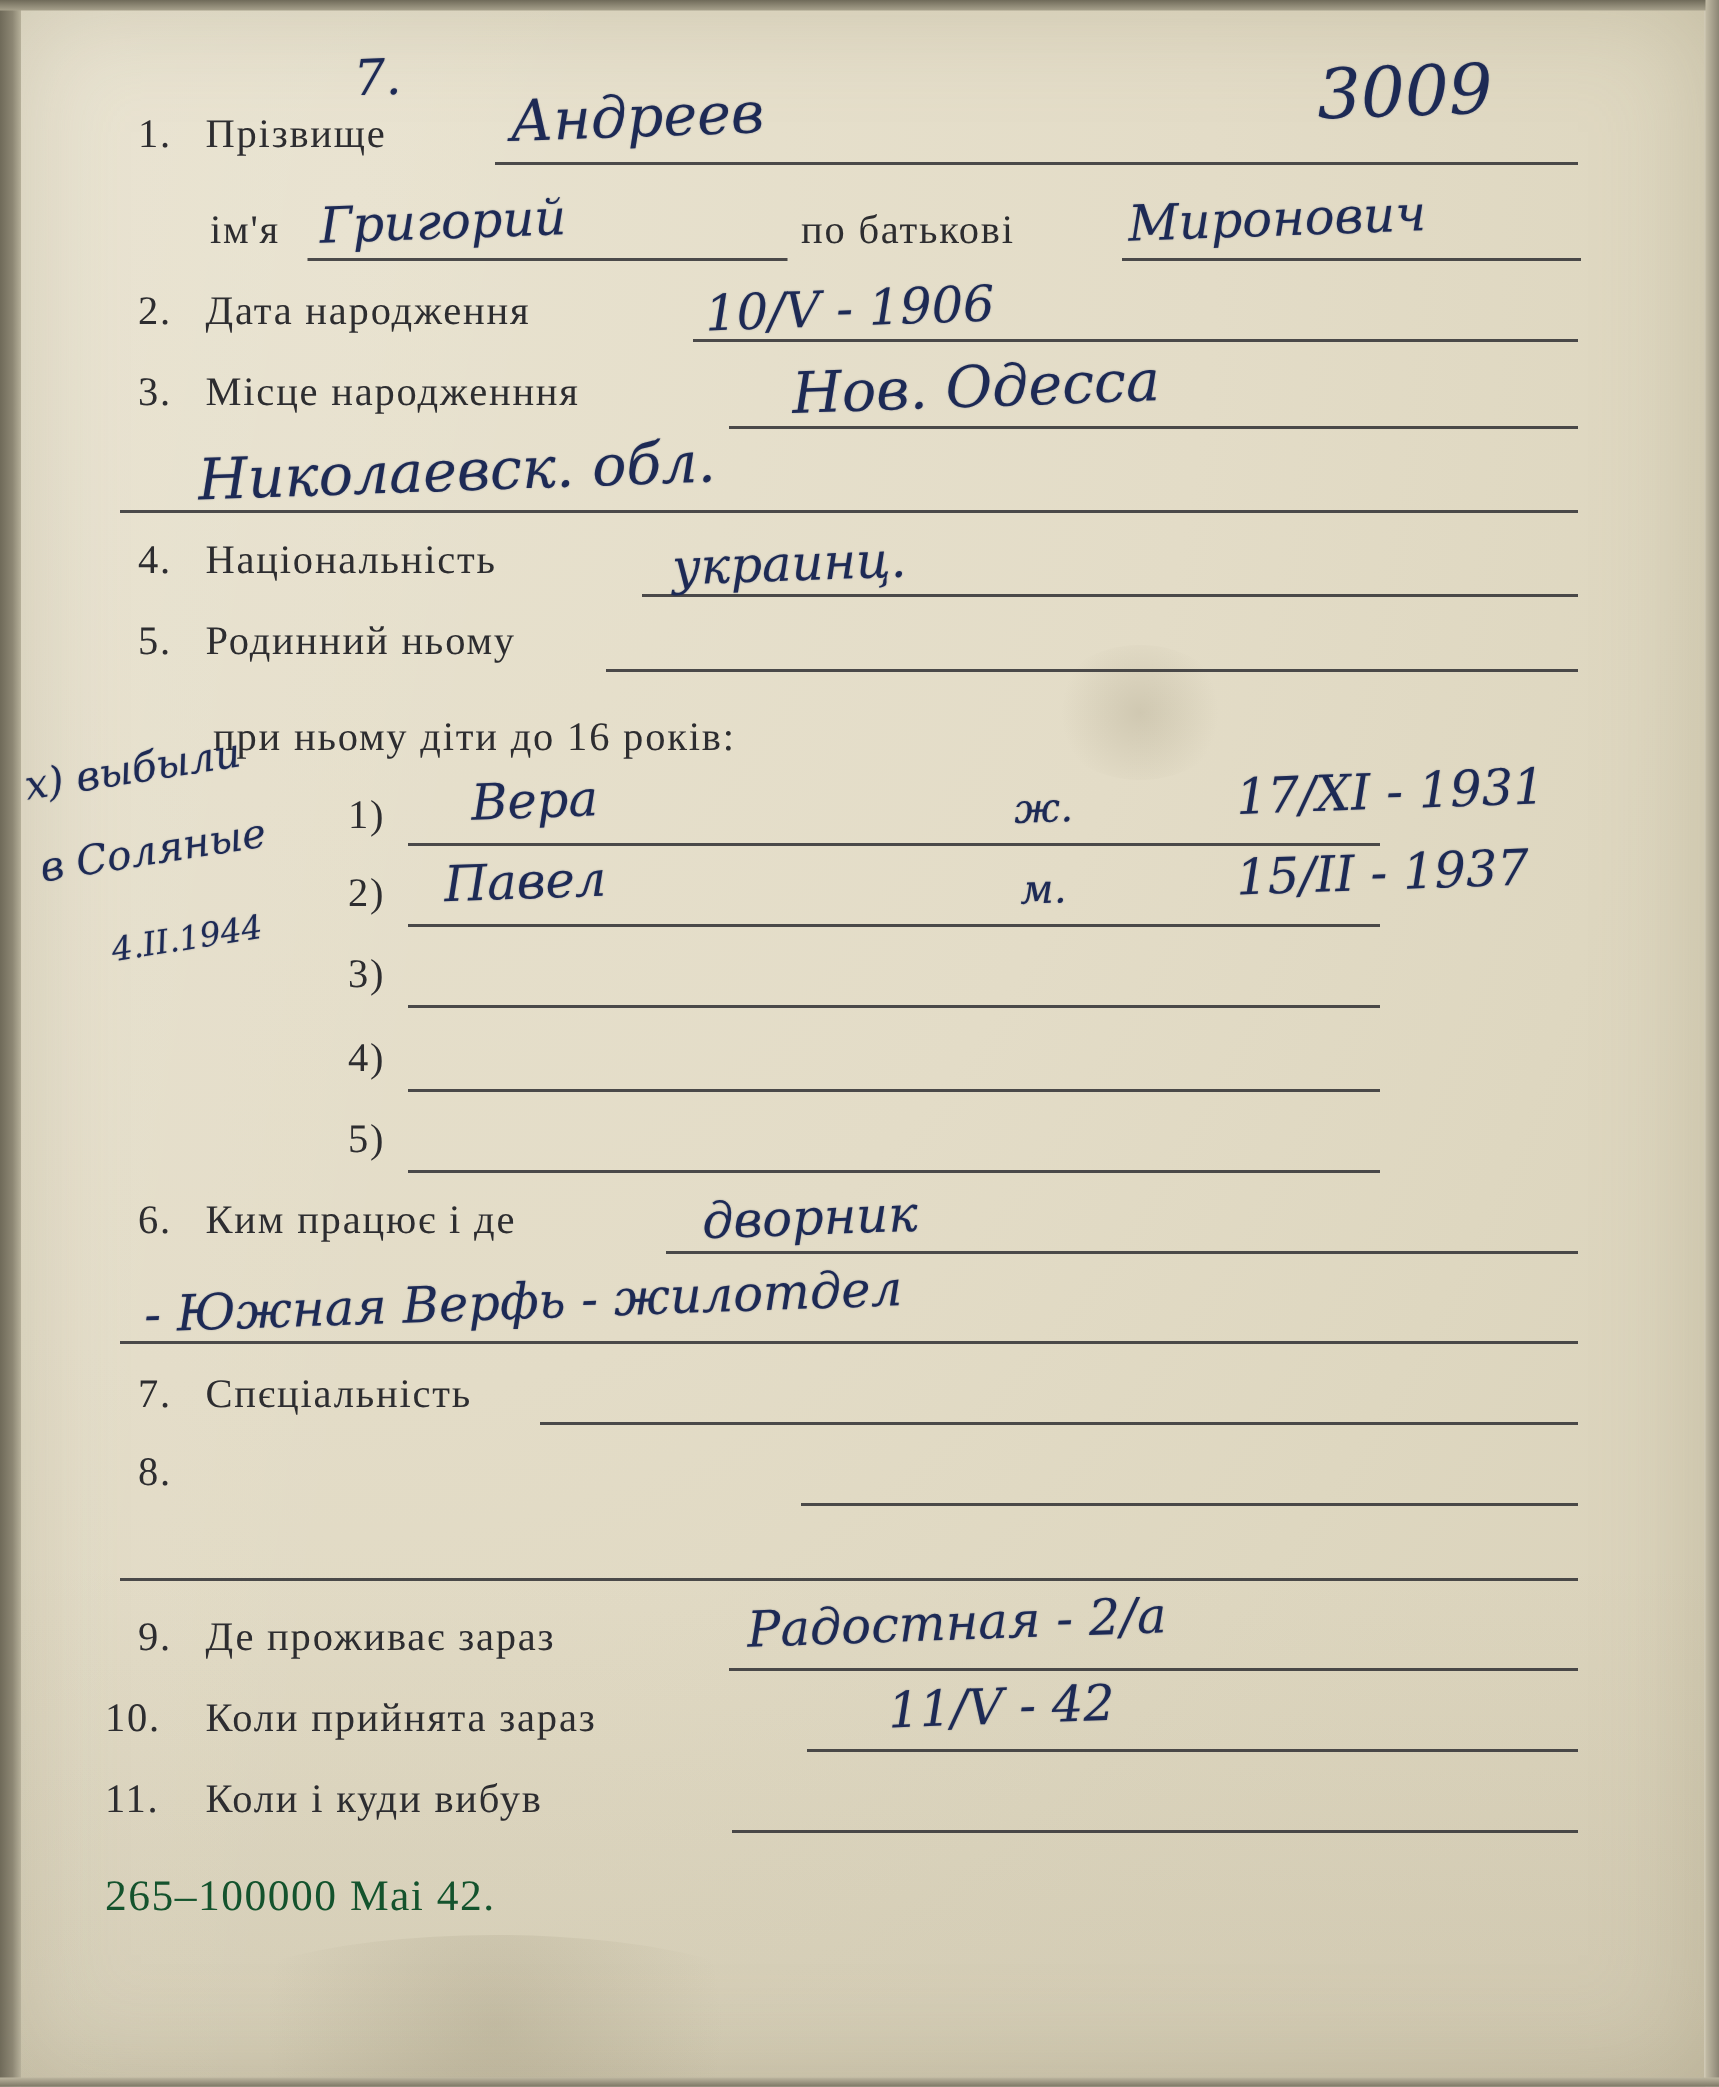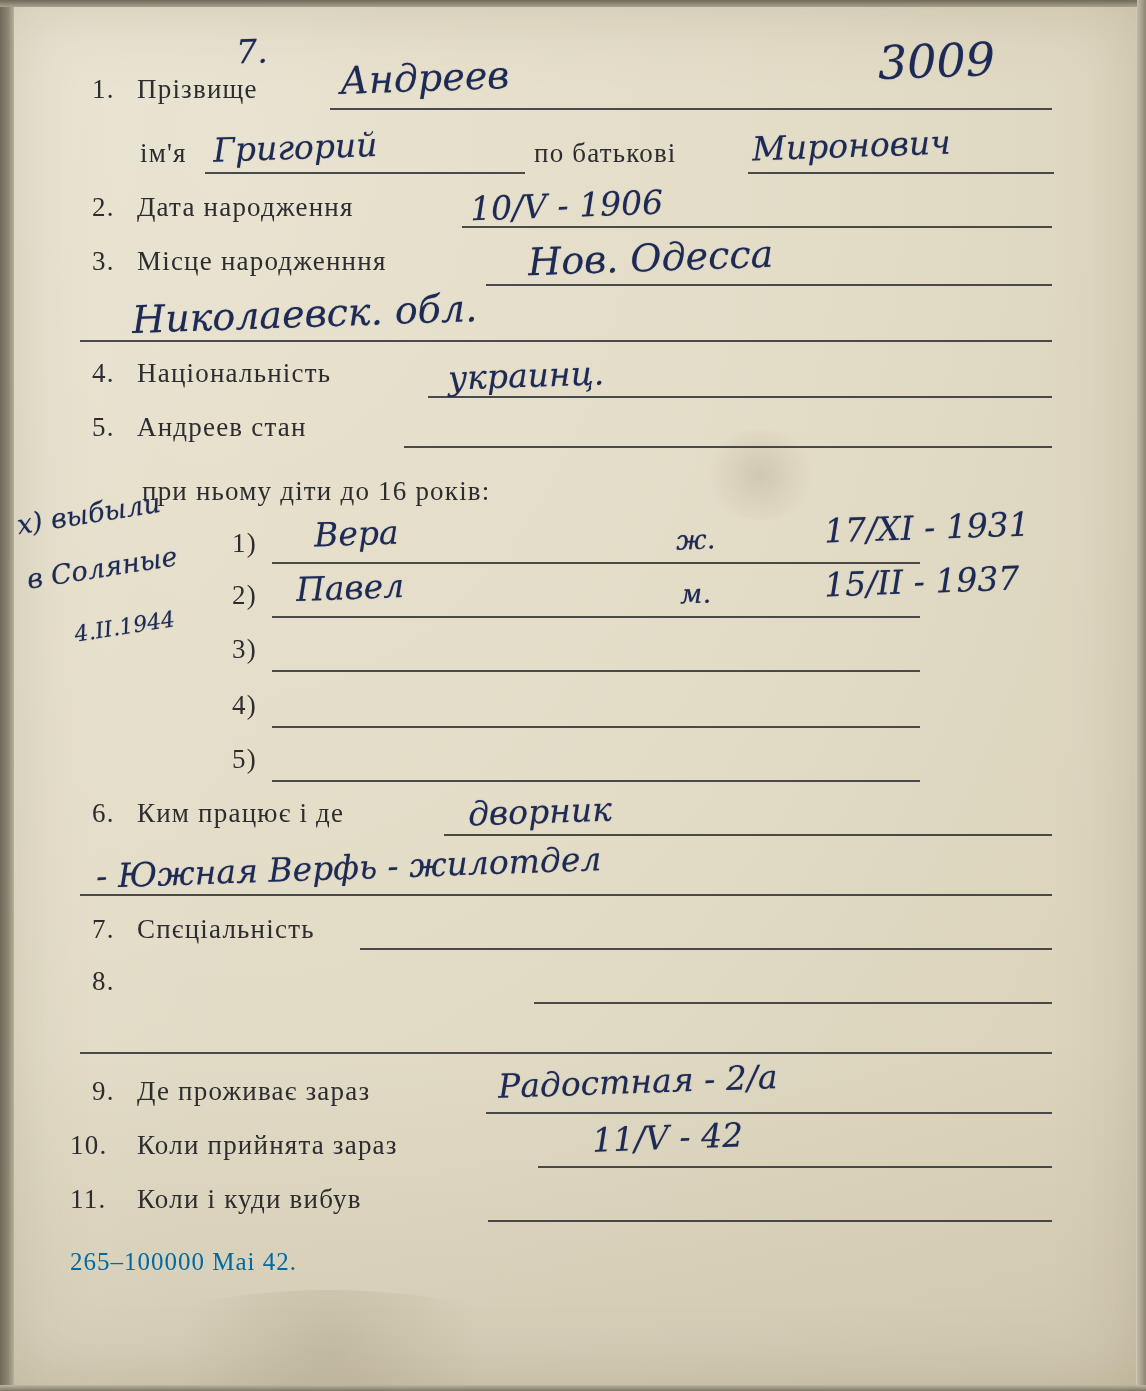--- a/index.html
+++ b/index.html
@@ -81,23 +81,23 @@
   }
   .hand.big { font-size: 38px; }
   .hand.mid { font-size: 33px; }
   .hand.sm  { font-size: 27px; }
   .hand.xs  { font-size: 22px; }
   .rot-2 { transform: rotate(-2deg); }
   .rot-4 { transform: rotate(-9deg); }
   .footer {
     position: absolute;
     font-family: "Liberation Serif", serif;
-    font-size: 25px;
+    font-size: 29px;
     letter-spacing: 1px;
-    color: #0369a1;
+    color: #14532d;
   }
   .smudge{
     position:absolute;
     border-radius:50%;
     background:radial-gradient(circle, rgba(120,110,80,0.18) 0%, rgba(120,110,80,0) 70%);
     pointer-events:none;
   }
 </style>
 </head>
 <body>
@@ -134,21 +134,21 @@
   <div class="hand big rot-2" style="left:528px;top:236px;">Нов. Одесса</div>
   <div class="rule" style="left:80px;top:340px;width:972px;"></div>
   <div class="hand big rot-2" style="left:132px;top:292px;">Николаевск. обл.</div>
 
   <div class="pr printed num" style="left:92px;top:358px;">4.</div>
   <div class="pr printed" style="left:137px;top:358px;">Національність</div>
   <div class="rule" style="left:428px;top:396px;width:624px;"></div>
   <div class="hand mid rot-2" style="left:448px;top:356px;">украинц.</div>
 
   <div class="pr printed num" style="left:92px;top:412px;">5.</div>
-  <div class="pr printed" style="left:137px;top:412px;">Андреев стан</div>
+  <div class="pr printed" style="left:137px;top:412px;">Родинний ньому</div>
   <div class="rule" style="left:404px;top:446px;width:648px;"></div>
   <div class="hand mid" style="left:414px;top:408px;"></div>
 
   <div class="pr printed" style="left:142px;top:476px;">при ньому діти до 16 років:</div>
 
   <div class="hand sm rot-4" style="left:16px;top:498px;">х) выбыли</div>
   <div class="hand sm rot-4" style="left:26px;top:552px;">в Соляные</div>
   <div class="hand xs rot-4" style="left:74px;top:614px;">4.II.1944</div>
 
   <div class="pr printed" style="left:232px;top:528px;">1)</div>

